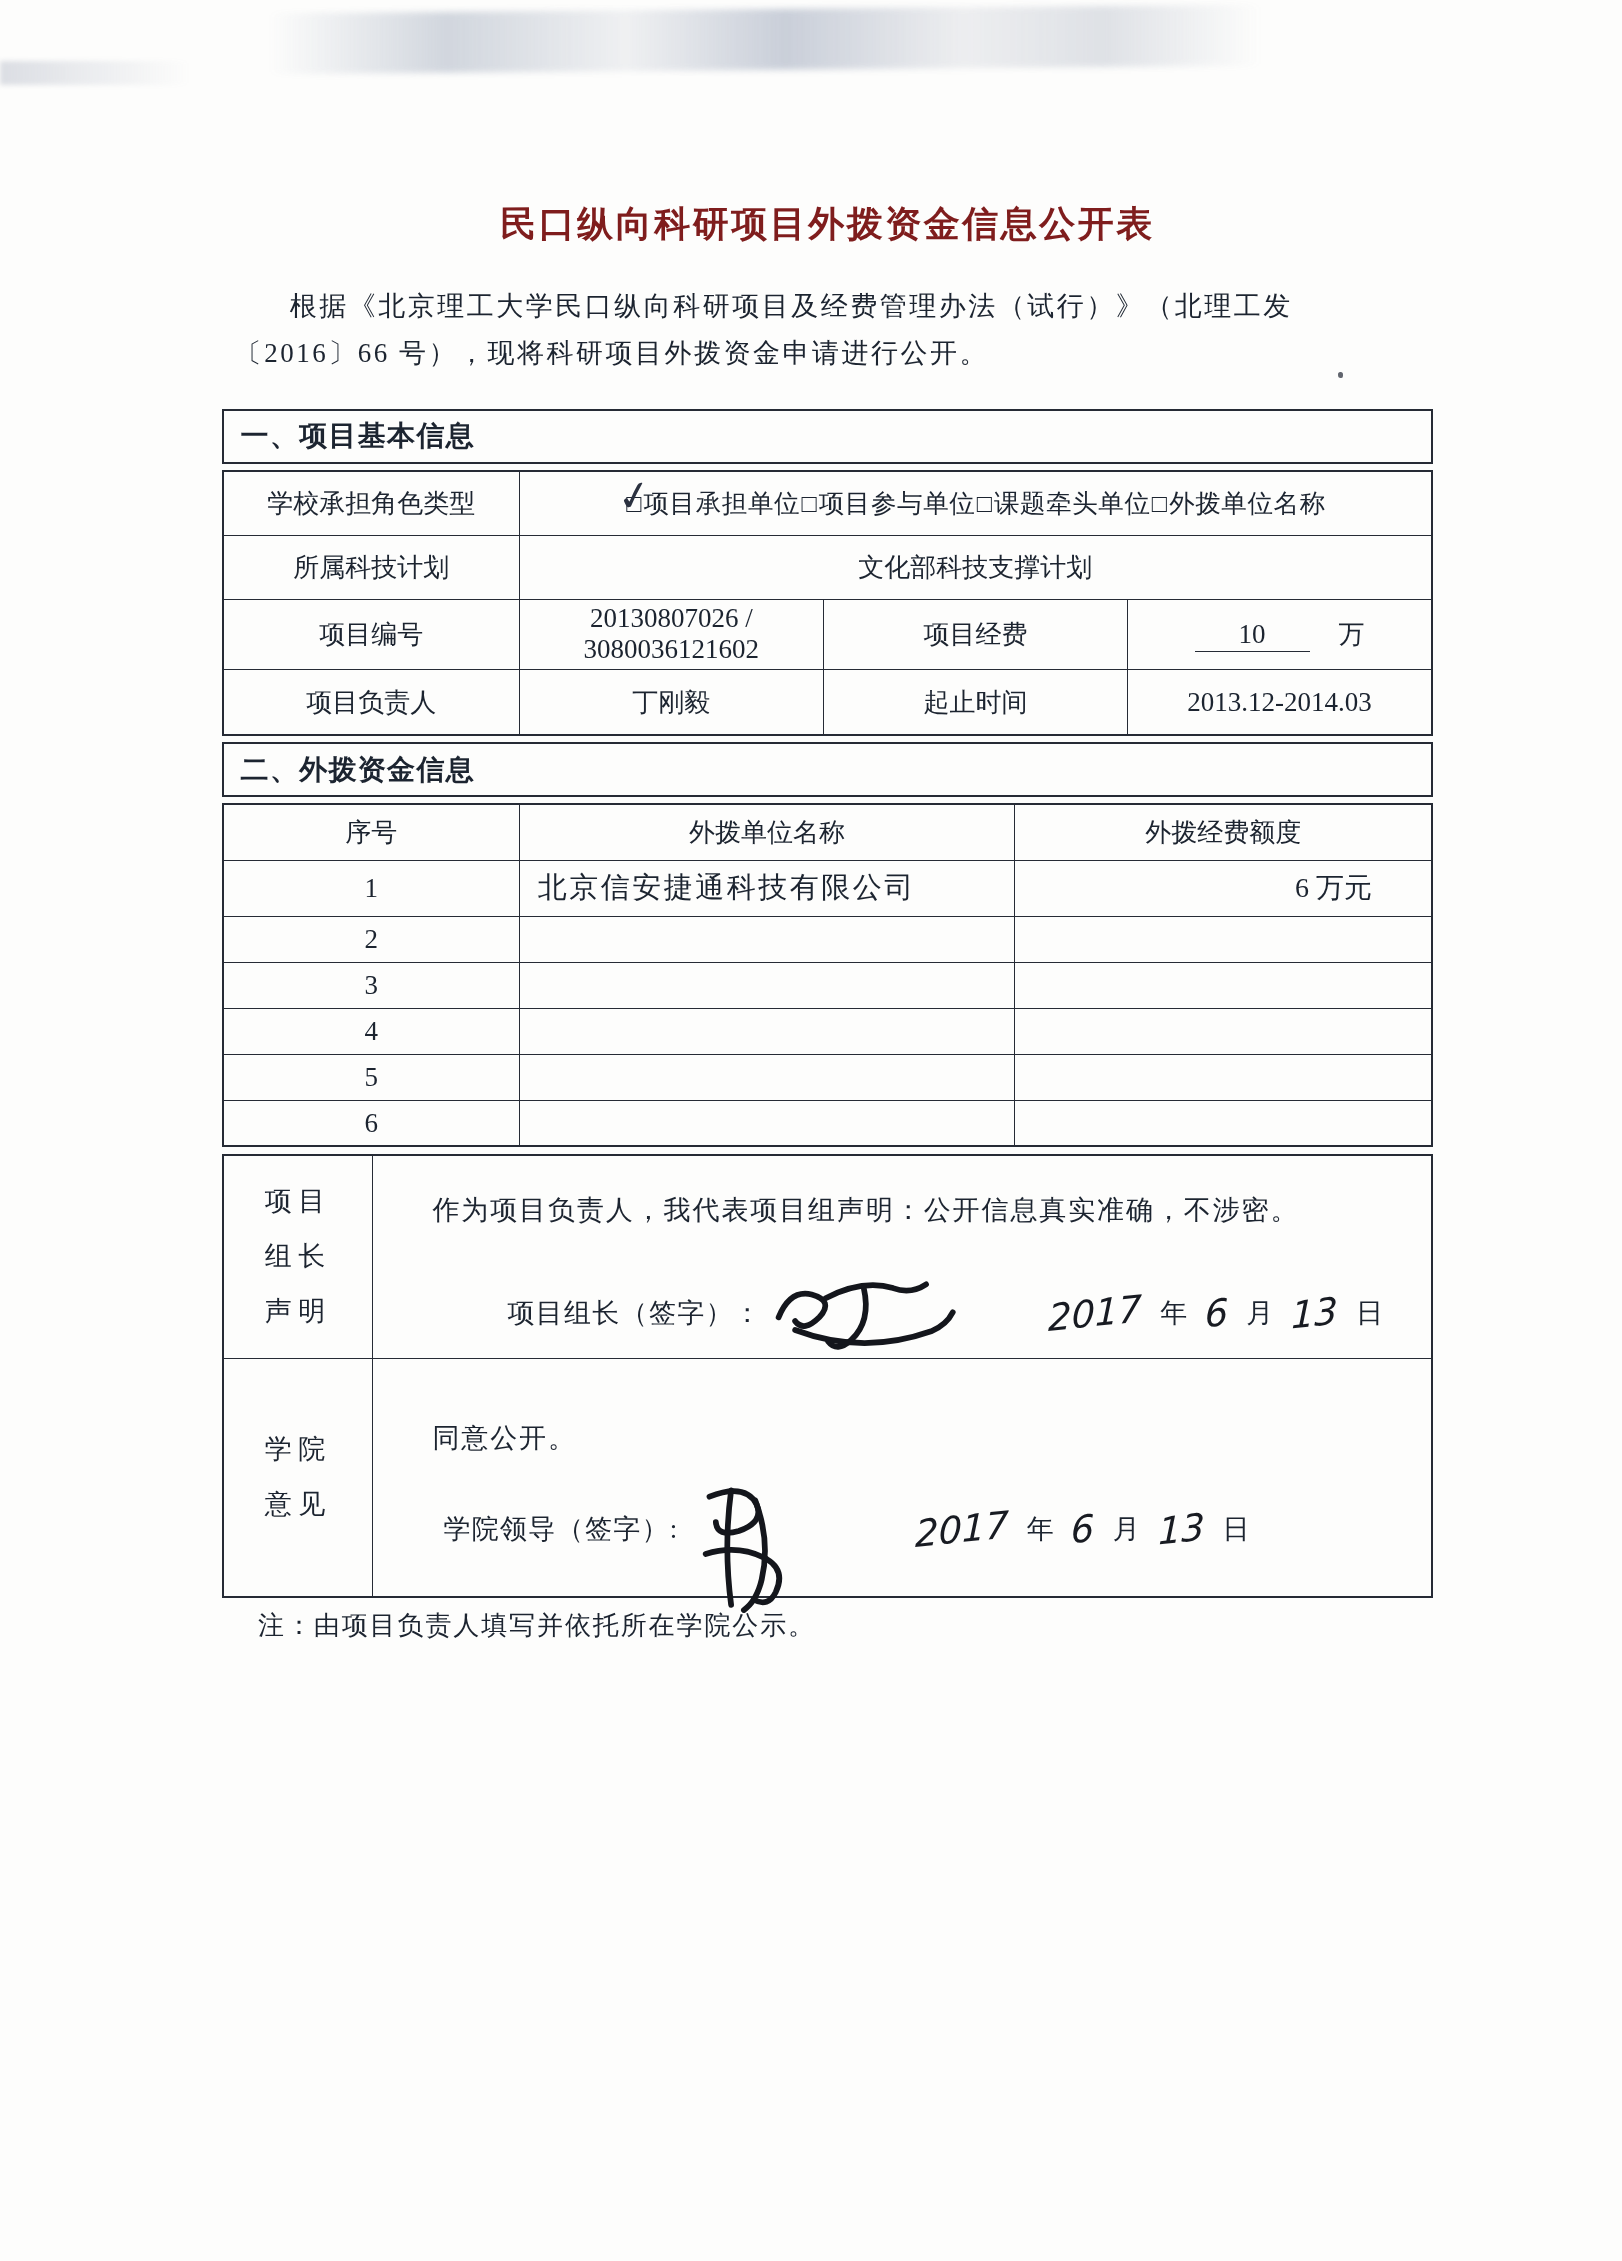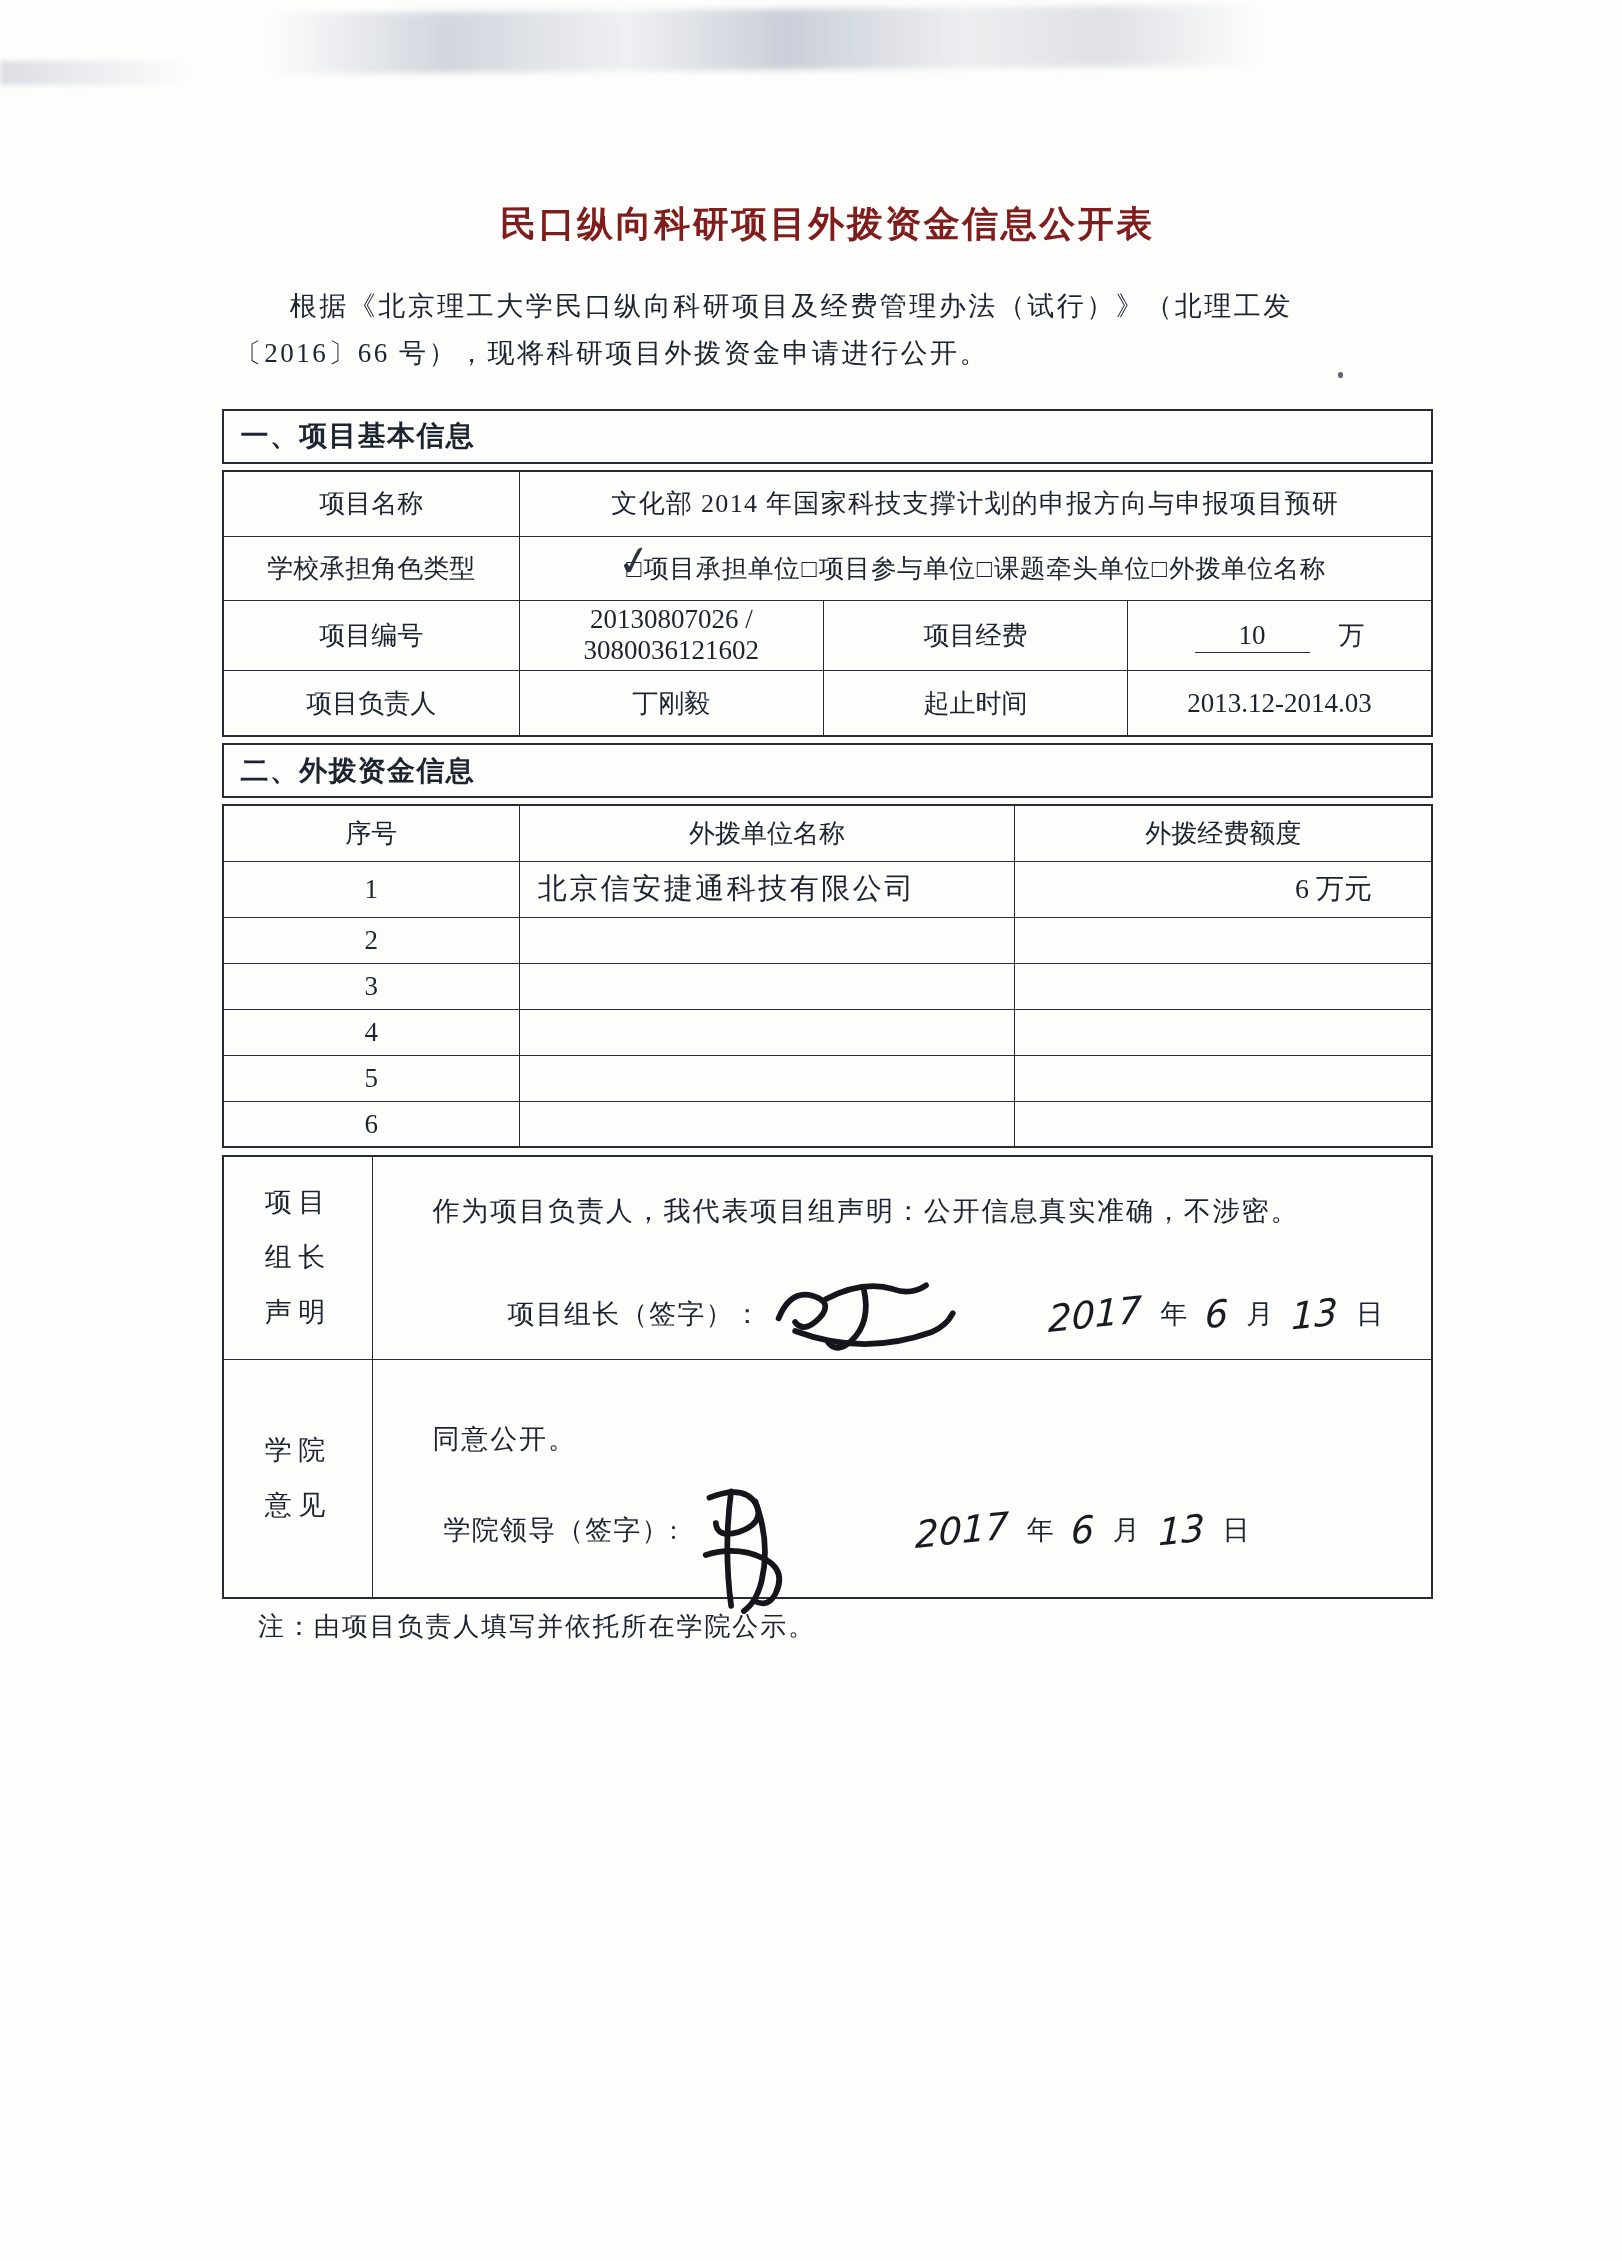--- a/index.html
+++ b/index.html
@@ -104,29 +104,29 @@
       <table class="box">
         <tbody>
             <tr class="sechead">
           <td>一、项目基本信息</td>
         </tr>
       </tbody>
         </table>
 
       <table class="box">
         <tbody>
-            <tr class="h102">
-          <td class="c1">项目名称</td>
-          <td class="projname" colspan="3">文化部 2014 年国家科技支撑计划的申报方向与申报项目预研</td>
-        </tr>
         <tr class="h100">
           <td class="c1">学校承担角色类型</td>
           <td class="optcell" colspan="3">
             <span><span class="cb"><span>□</span><span class="tick">✓</span></span><span>项目承担单位</span></span><span><span class="cb"><span>□</span></span><span>项目参与单位</span></span><span><span class="cb"><span>□</span></span><span>课题牵头单位</span></span><span><span class="cb"><span>□</span></span><span>外拨单位名称</span></span>
           </td>
+        </tr>
+        <tr class="h100">
+          <td class="c1">所属科技计划</td>
+          <td colspan="3">文化部科技支撑计划</td>
         </tr>
         <tr class="h102">
           <td class="c1">项目编号</td>
           <td class="c2 num">20130807026 / 3080036121602</td>
           <td class="c3">项目经费</td>
           <td class="c4"><span class="underlined num">10</span><span class="wan">万</span></td>
         </tr>
         <tr class="h102">
           <td class="c1">项目负责人</td>
           <td class="c2">丁刚毅</td>

